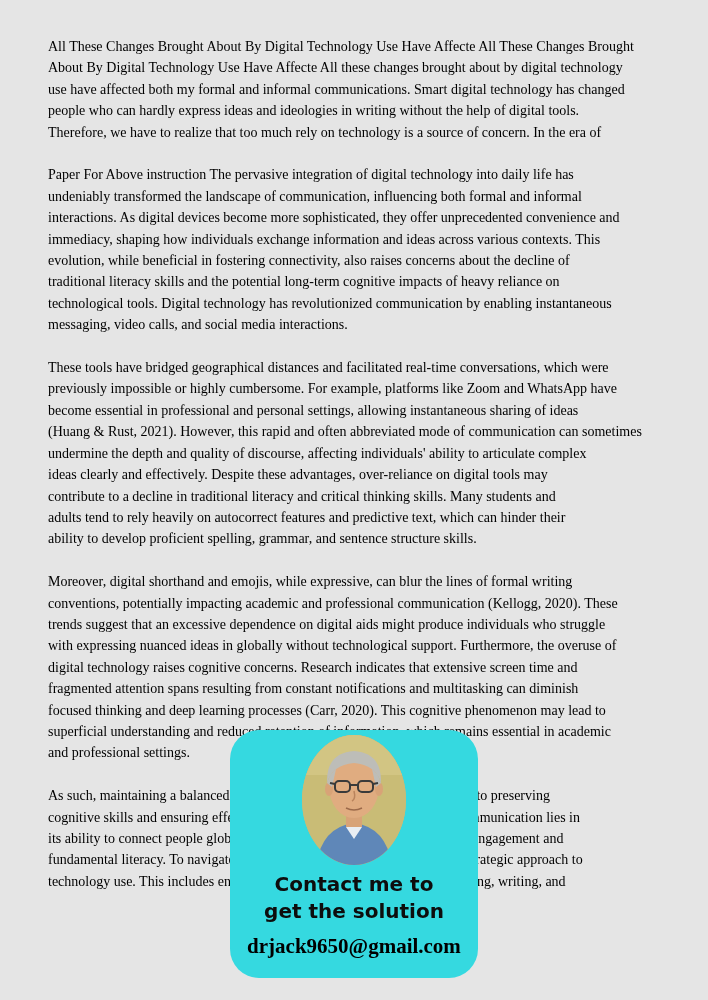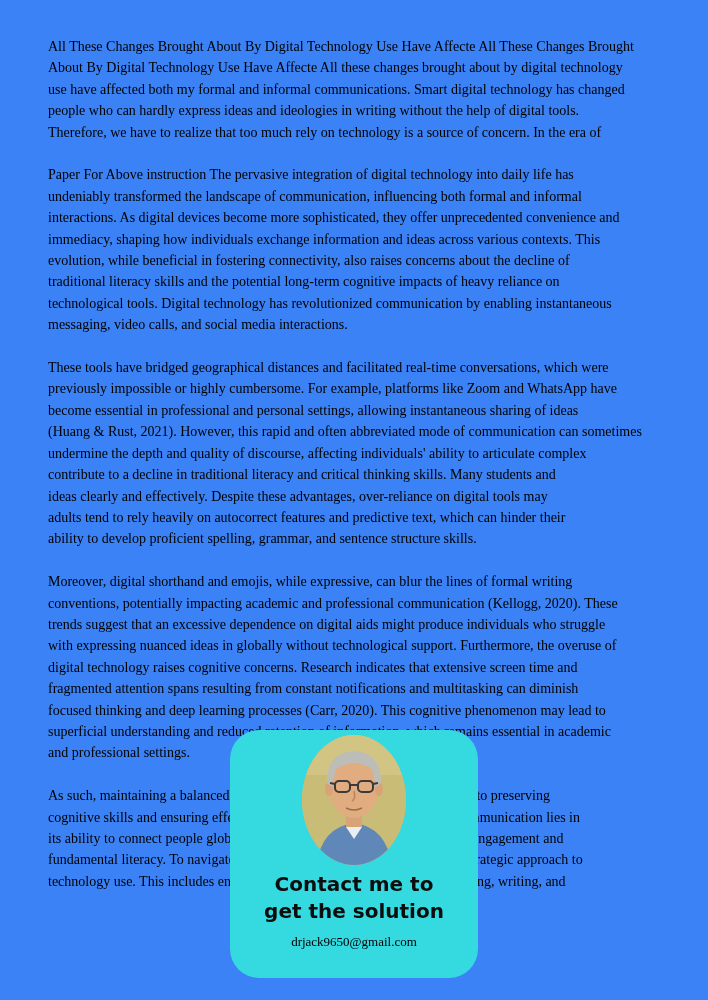--- a/index.html
+++ b/index.html
@@ -4,21 +4,21 @@
 <style>
   * { margin: 0; padding: 0; box-sizing: border-box; }
   html, body { background: #ffffff; }
   body {
     width: 708px; height: 1000px;
     position: relative; overflow: hidden;
     font-family: "Liberation Serif", serif;
   }
   .page {
     position: absolute; inset: 0;
-    background: #3b82f6;
+    background: #e5e5e5;
   }
   .doc {
     position: absolute;
     left: 48px; top: 36px; width: 620px;
     font-size: 14px; line-height: 21.4px;
     color: #000000;
   }
   .para { margin-bottom: 21.4px; }
   .line { white-space: pre; }
   .overlay {
@@ -38,22 +38,22 @@
   .photo svg { display: block; }
   .contact-line {
     font-family: "DejaVu Sans", sans-serif;
     font-weight: bold;
     font-size: 20px;
     line-height: 27px;
     color: #0d0d0d;
   }
   .email {
     font-family: "Liberation Serif", serif;
-    font-weight: normal;
-    font-size: 13px;
+    font-weight: bold;
+    font-size: 21px;
     margin-top: 9px;
     color: #000000;
   }
 </style>
 </head>
 <body>
 
 <div class="page">
 
   <div class="doc">
@@ -73,22 +73,22 @@
         <div class="line">traditional literacy skills and the potential long-term cognitive impacts of heavy reliance on</div>
         <div class="line">technological tools. Digital technology has revolutionized communication by enabling instantaneous</div>
         <div class="line">messaging, video calls, and social media interactions.</div>
       </div>
       <div class="para">
         <div class="line">These tools have bridged geographical distances and facilitated real-time conversations, which were</div>
         <div class="line">previously impossible or highly cumbersome. For example, platforms like Zoom and WhatsApp have</div>
         <div class="line">become essential in professional and personal settings, allowing instantaneous sharing of ideas</div>
         <div class="line">(Huang &amp; Rust, 2021). However, this rapid and often abbreviated mode of communication can sometimes</div>
         <div class="line">undermine the depth and quality of discourse, affecting individuals' ability to articulate complex</div>
+        <div class="line">ideas clearly and effectively. Despite these advantages, over-reliance on digital tools may</div>
         <div class="line">contribute to a decline in traditional literacy and critical thinking skills. Many students and</div>
-        <div class="line">ideas clearly and effectively. Despite these advantages, over-reliance on digital tools may</div>
         <div class="line">adults tend to rely heavily on autocorrect features and predictive text, which can hinder their</div>
         <div class="line">ability to develop proficient spelling, grammar, and sentence structure skills.</div>
       </div>
       <div class="para">
         <div class="line">Moreover, digital shorthand and emojis, while expressive, can blur the lines of formal writing</div>
         <div class="line">conventions, potentially impacting academic and professional communication (Kellogg, 2020). These</div>
         <div class="line">trends suggest that an excessive dependence on digital aids might produce individuals who struggle</div>
         <div class="line">with expressing nuanced ideas in globally without technological support. Furthermore, the overuse of</div>
         <div class="line">digital technology raises cognitive concerns. Research indicates that extensive screen time and</div>
         <div class="line">fragmented attention spans resulting from constant notifications and multitasking can diminish</div>

